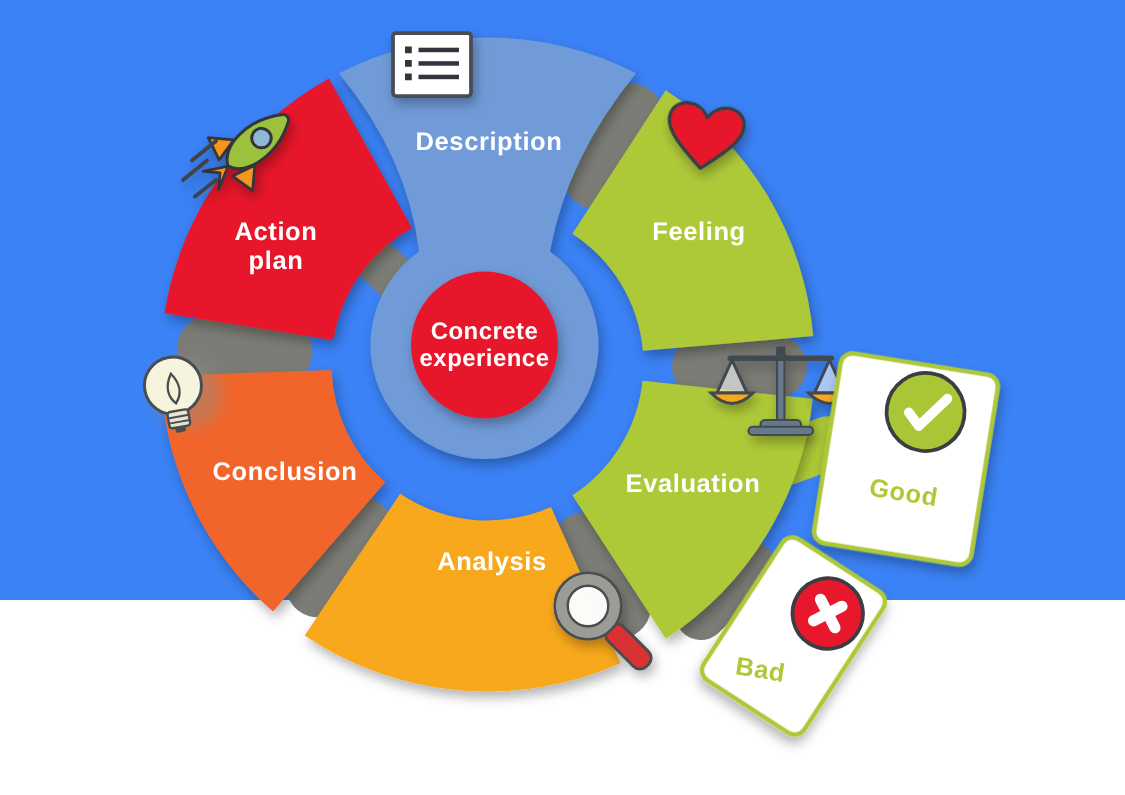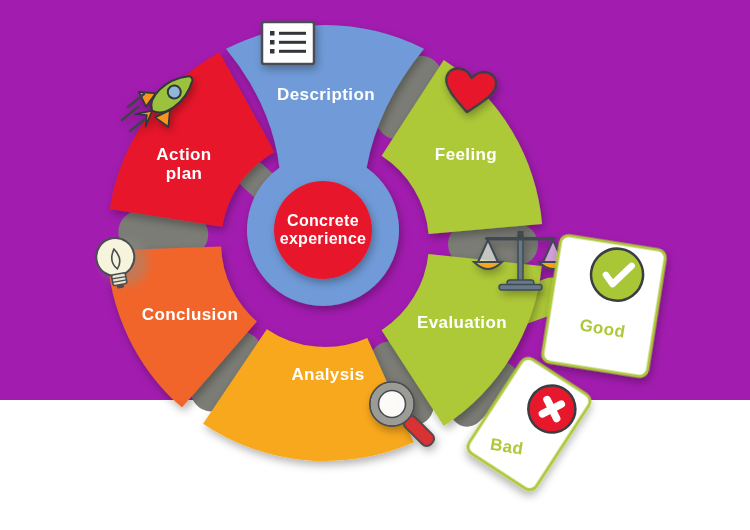--- a/index.html
+++ b/index.html
@@ -1,20 +1,20 @@
 <!DOCTYPE html>
 <html><head>
 <meta charset="utf-8">
 <style>
   html,body{margin:0;padding:0;}
   body{
     width:750px;height:530px;background:#ffffff;overflow:hidden;
     font-family:"Liberation Sans", sans-serif;
   }
-  .stage{position:relative;width:750px;height:400px;background:#a21caf;}
+  .stage{position:relative;width:750px;height:400px;background:#3b82f6;}
   svg{display:block;}
   text{font-family:"Liberation Sans", sans-serif;font-weight:bold;}
   .seg-label{font-size:17px;fill:#ffffff;letter-spacing:.4px;}
   .center-label{font-size:16px;fill:#ffffff;letter-spacing:.3px;}
   .card-label{font-size:17px;letter-spacing:.4px;}
 </style>
 </head>
 <body>
 
 <div class="stage">

